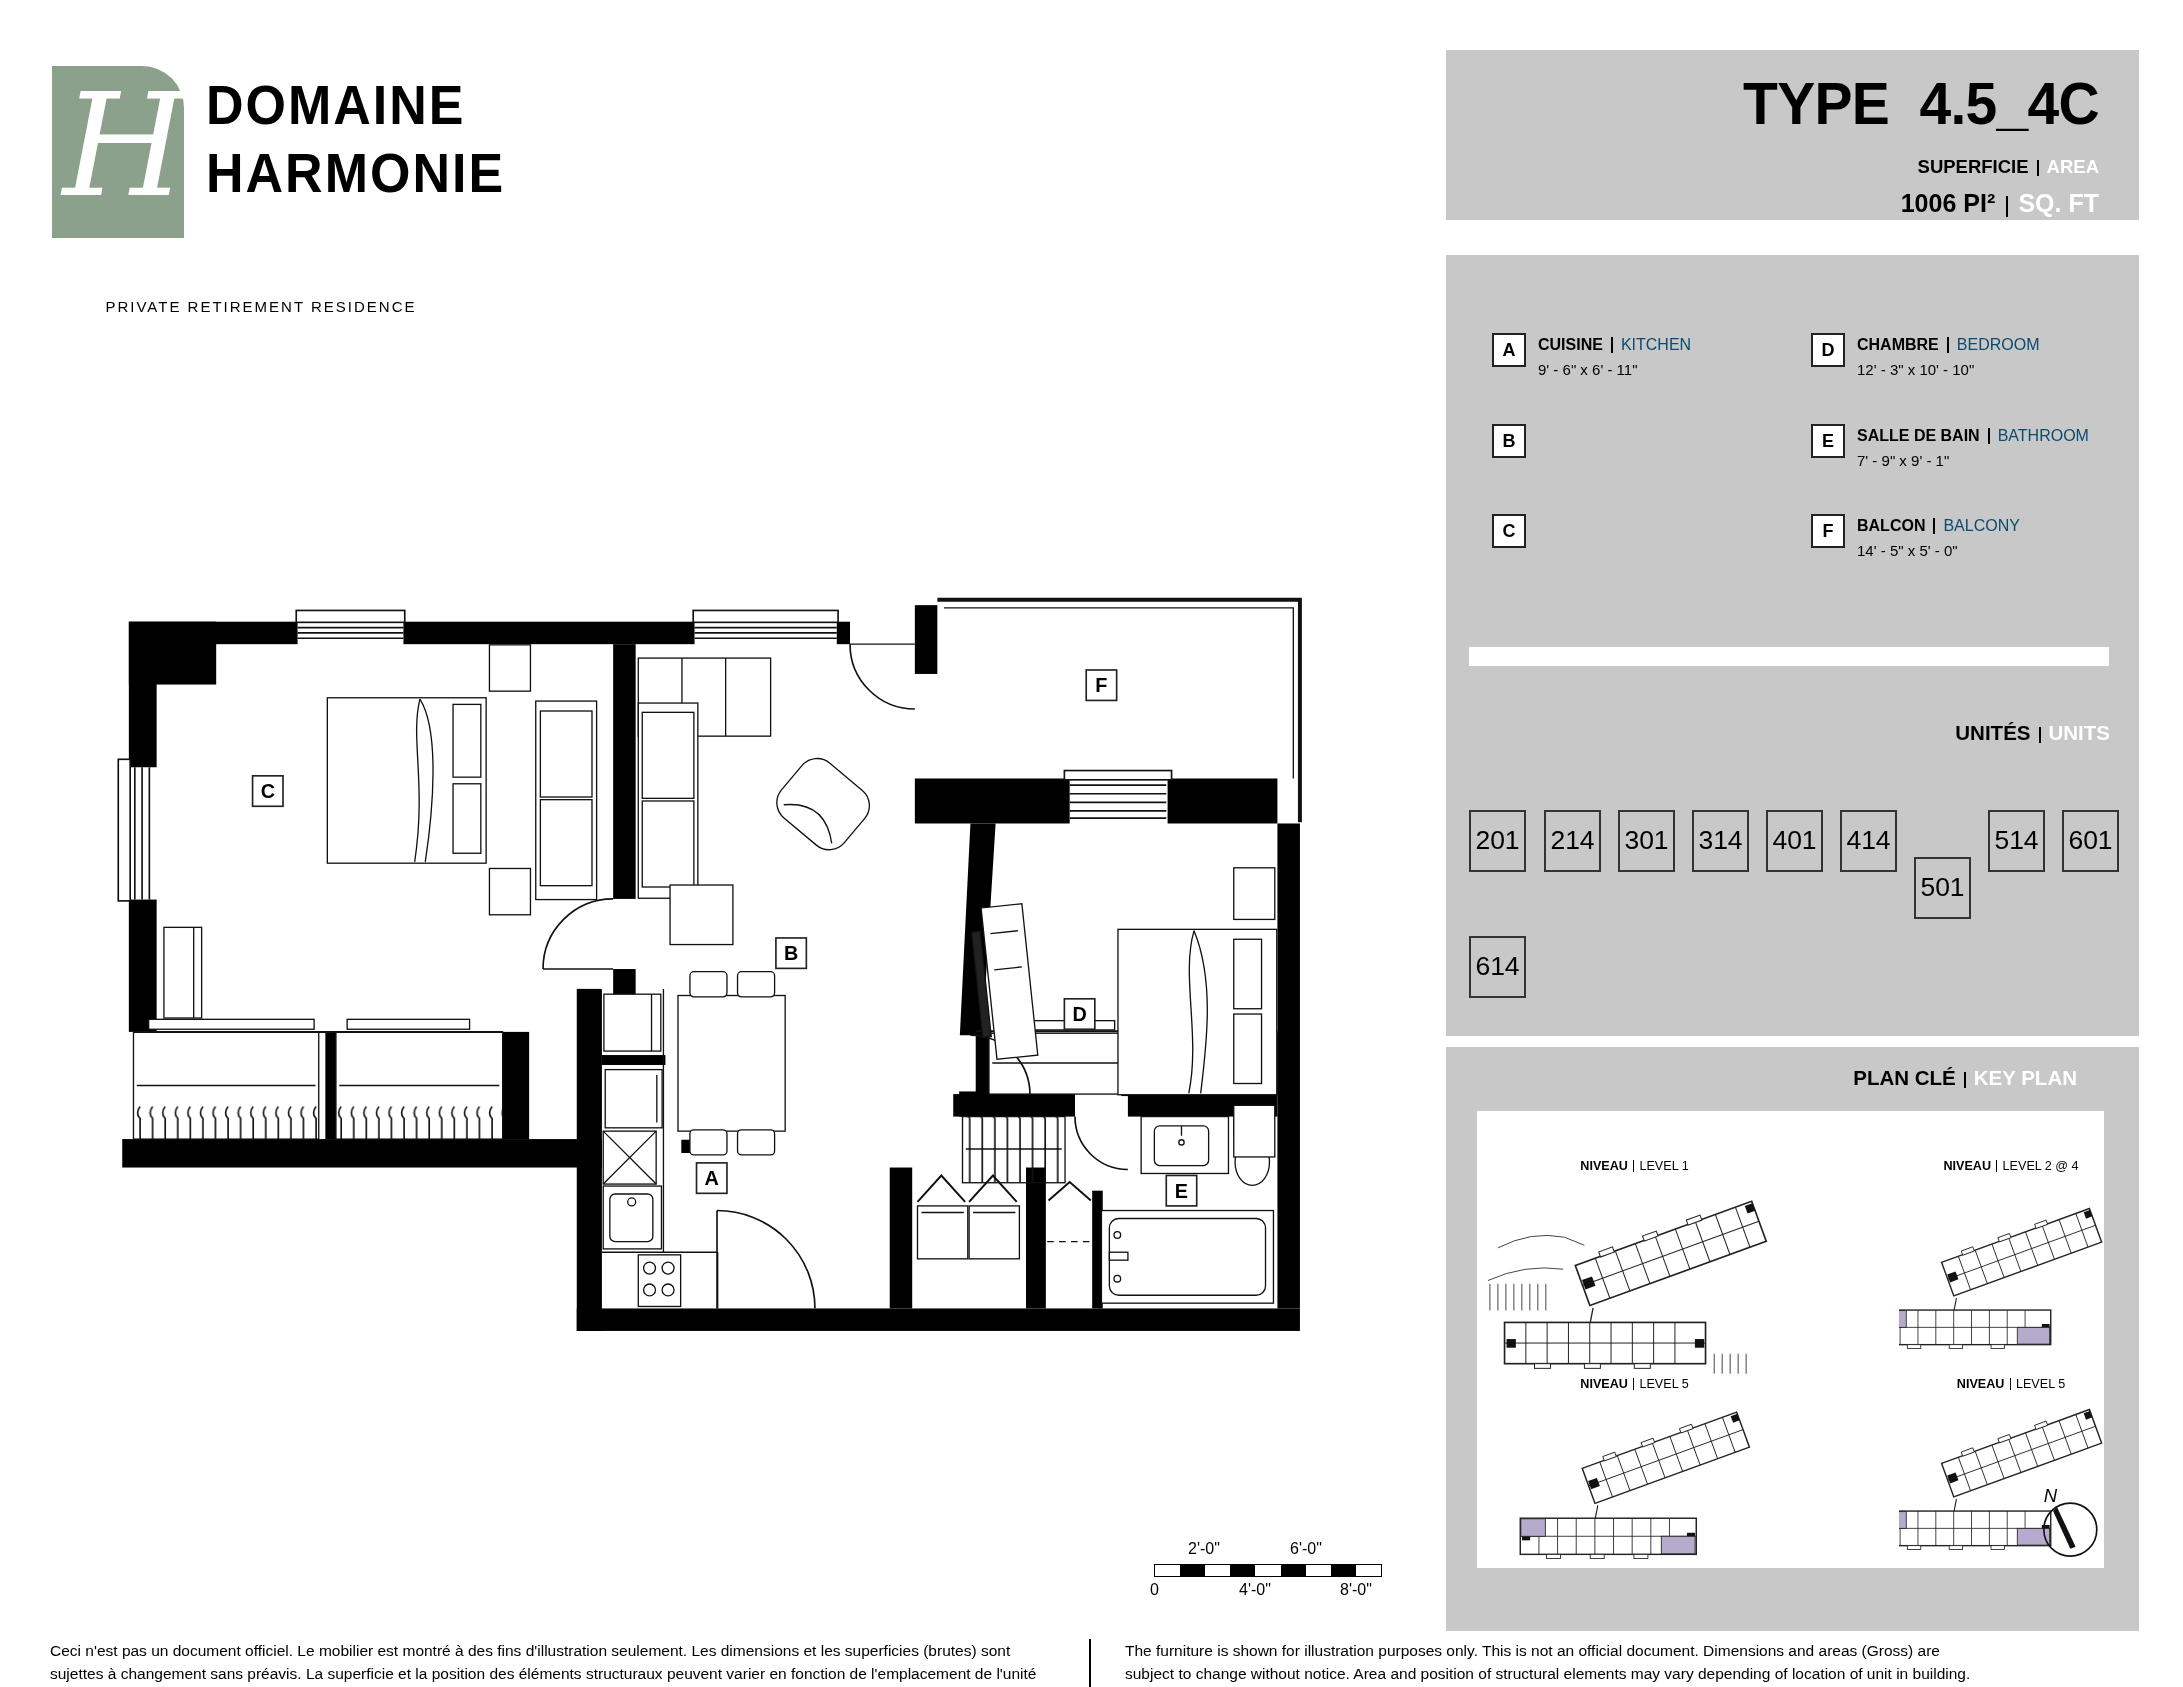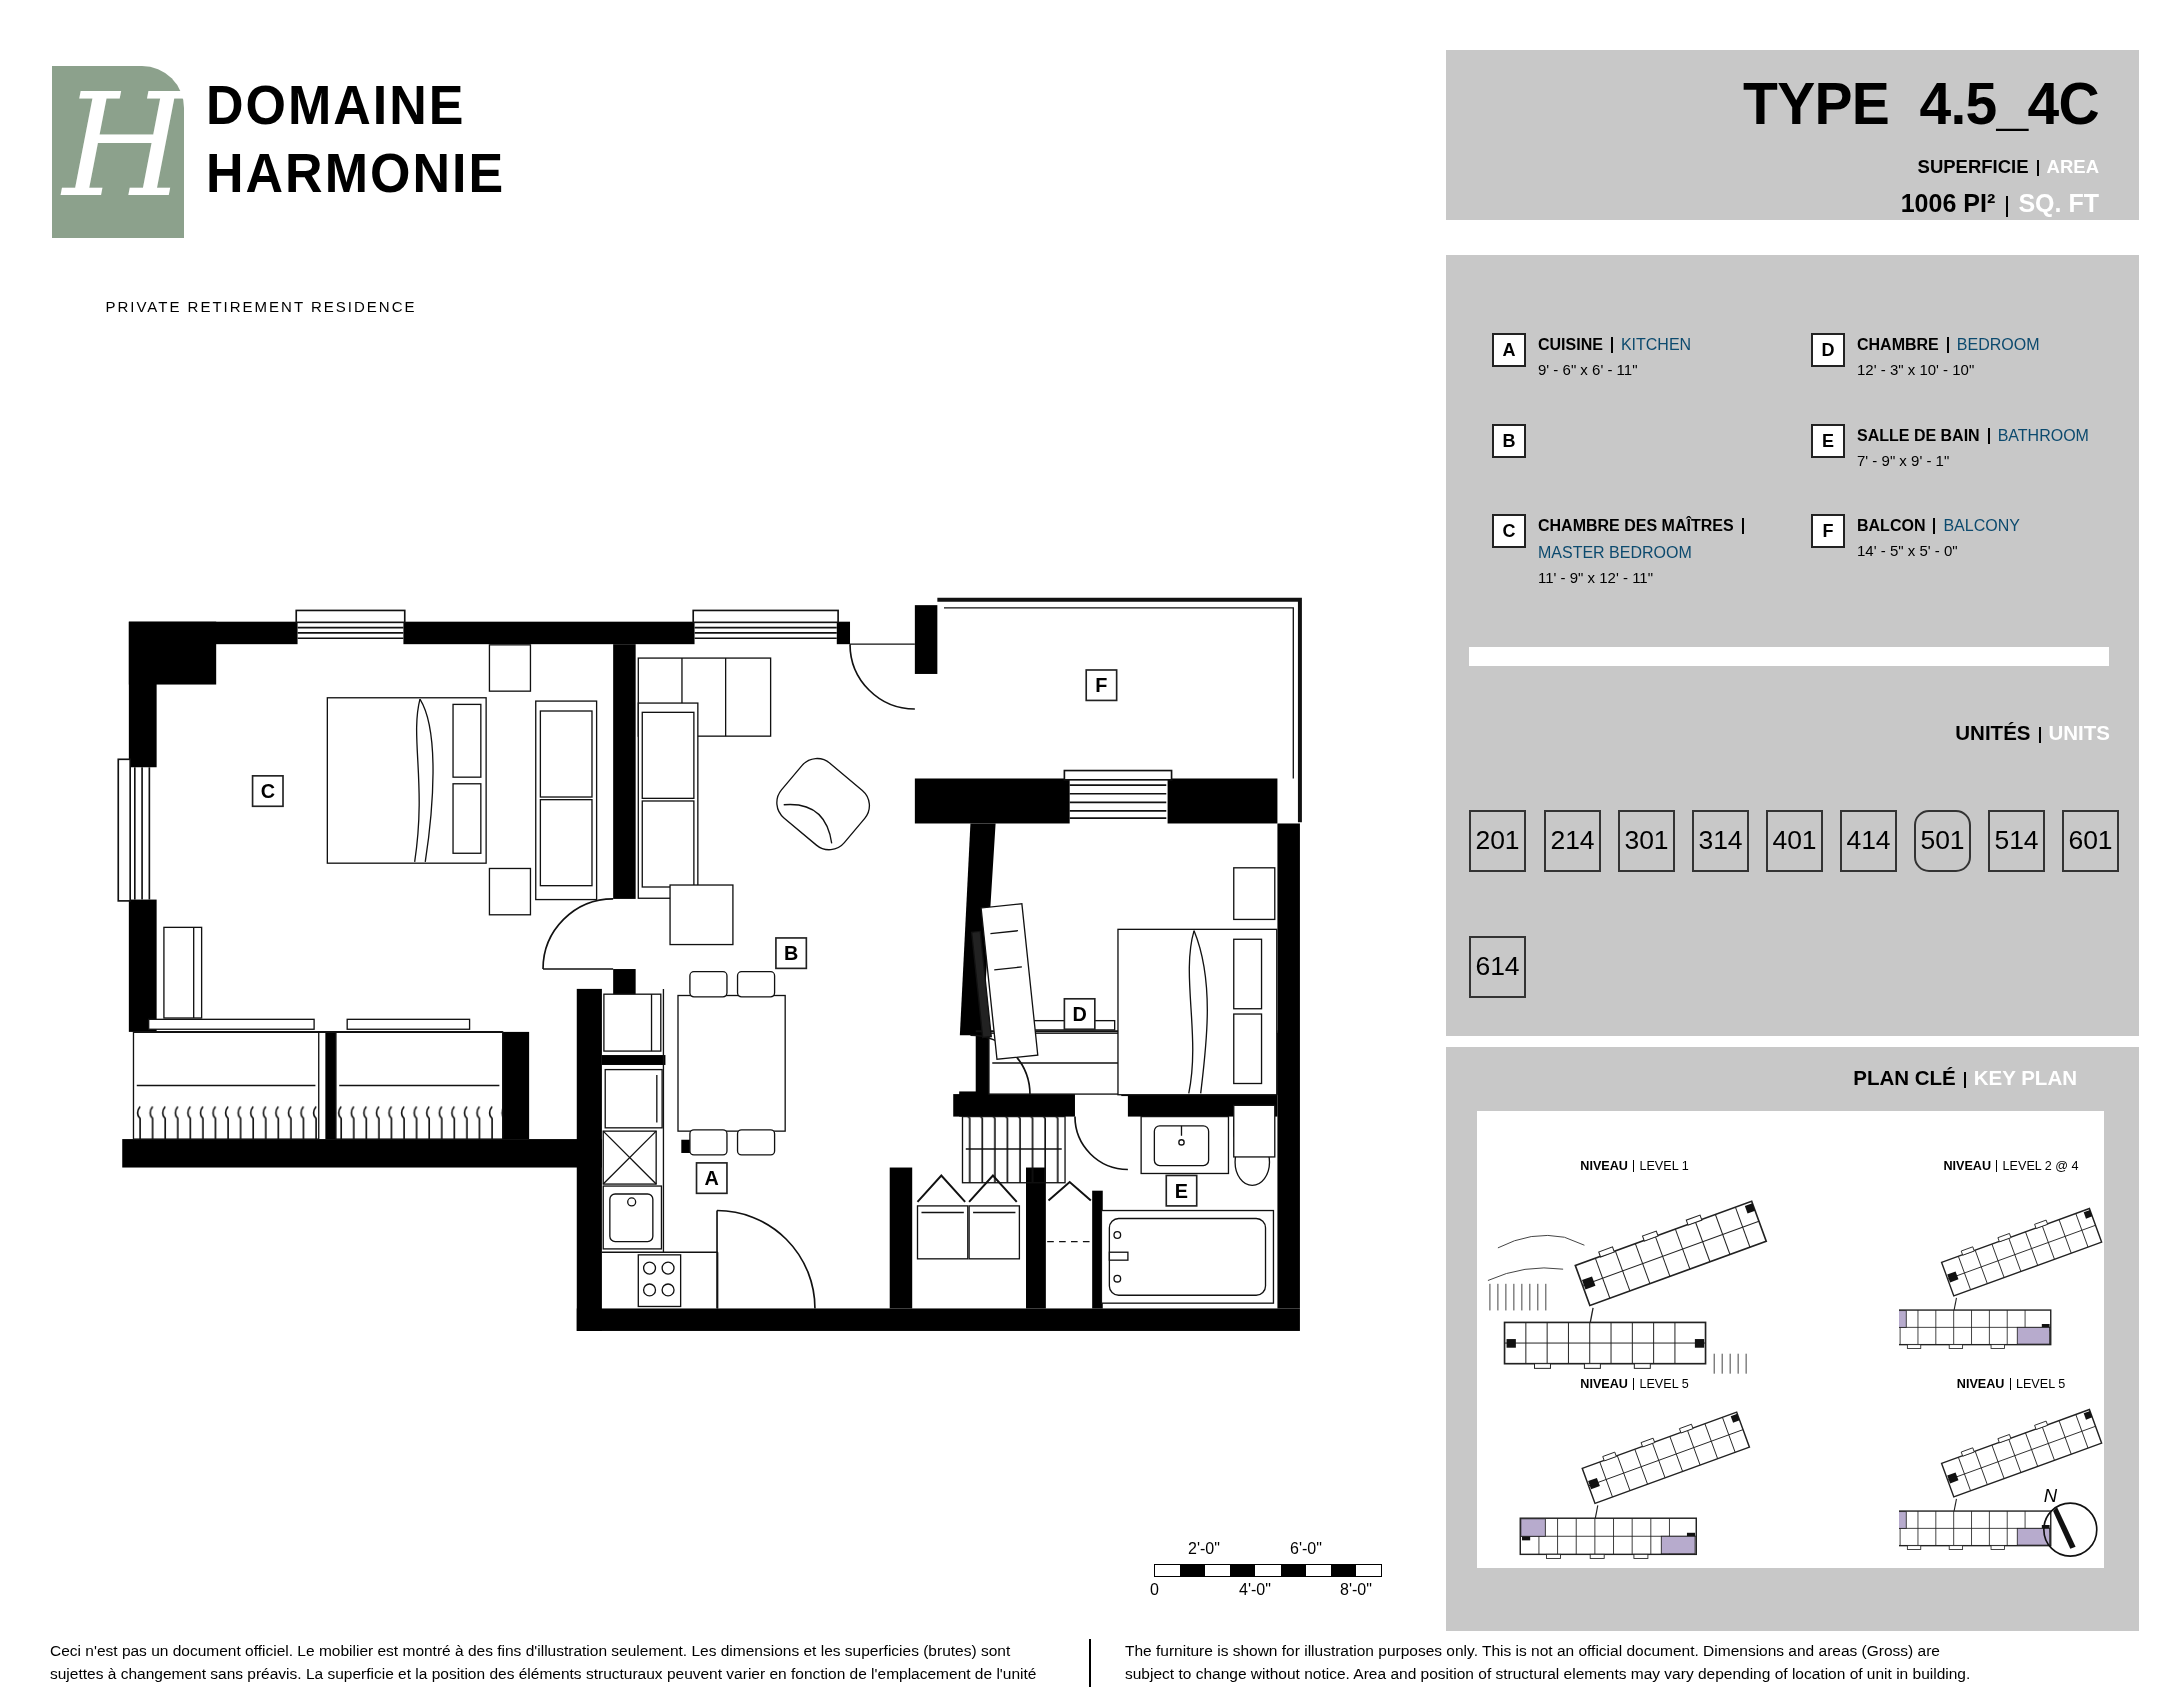--- a/index.html
+++ b/index.html
@@ -72,25 +72,20 @@
 
   <div class="abs lg-letter" style="left:1492px;top:333px;">A</div>
   <div class="abs" style="left:1538px;top:336px;width:265px;">
     <div><span class="lg-name">CUISINE</span><span class="bar-s"></span><span class="lg-en">KITCHEN</span></div>
     <div class="lg-dims">9' - 6" x 6' - 11"</div>
   </div>
 
   <div class="abs lg-letter" style="left:1492px;top:424px;">B</div>
 
   <div class="abs lg-letter" style="left:1492px;top:514px;">C</div>
-  <div class="abs" style="left:1538px;top:517px;width:284px;">
-    <div><span class="lg-name">CHAMBRE DES MAÎTRES</span><span class="bar-s"></span></div>
-    <div class="lg-en" style="margin-top:9.3px;">MASTER BEDROOM</div>
-    <div class="lg-dims">11' - 9" x 12' - 11"</div>
-  </div>
 
   <div class="abs lg-letter" style="left:1811px;top:333px;">D</div>
   <div class="abs" style="left:1857px;top:336px;width:265px;">
     <div><span class="lg-name">CHAMBRE</span><span class="bar-s"></span><span class="lg-en">BEDROOM</span></div>
     <div class="lg-dims">12' - 3" x 10' - 10"</div>
   </div>
 
   <div class="abs lg-letter" style="left:1811px;top:424px;">E</div>
   <div class="abs" style="left:1857px;top:427px;width:265px;">
     <div><span class="lg-name">SALLE DE BAIN</span><span class="bar-s"></span><span class="lg-en">BATHROOM</span></div>
@@ -108,21 +103,21 @@
   <div class="abs units-title" style="left:1786px;top:721px;width:324px;">
     <span>UNITÉS</span><span class="bar-s"></span><span class="wht">UNITS</span>
   </div>
 
   <div class="abs unit-box" style="left:1469px;top:810px;">201</div>
   <div class="abs unit-box" style="left:1544px;top:810px;">214</div>
   <div class="abs unit-box" style="left:1618px;top:810px;">301</div>
   <div class="abs unit-box" style="left:1692px;top:810px;">314</div>
   <div class="abs unit-box" style="left:1766px;top:810px;">401</div>
   <div class="abs unit-box" style="left:1840px;top:810px;">414</div>
-  <div class="abs unit-box" style="left:1914px;top:810px;border-radius:15px;">501</div>
+  <div class="abs unit-box" style="left:1914px;top:857px;">501</div>
   <div class="abs unit-box" style="left:1988px;top:810px;">514</div>
   <div class="abs unit-box" style="left:2062px;top:810px;">601</div>
 
   <div class="abs unit-box" style="left:1469px;top:936px;">614</div>
 
   <div class="abs gray" style="left:1446px;top:1047px;width:693px;height:584px;"></div>
   <div class="abs kp-title" style="left:1720px;top:1066px;width:357px;">
     <span>PLAN CLÉ</span><span class="bar-s"></span><span class="wht">KEY PLAN</span>
   </div>
   <div class="abs" style="left:1477px;top:1111px;width:627px;height:457px;background:#fff;"></div>

